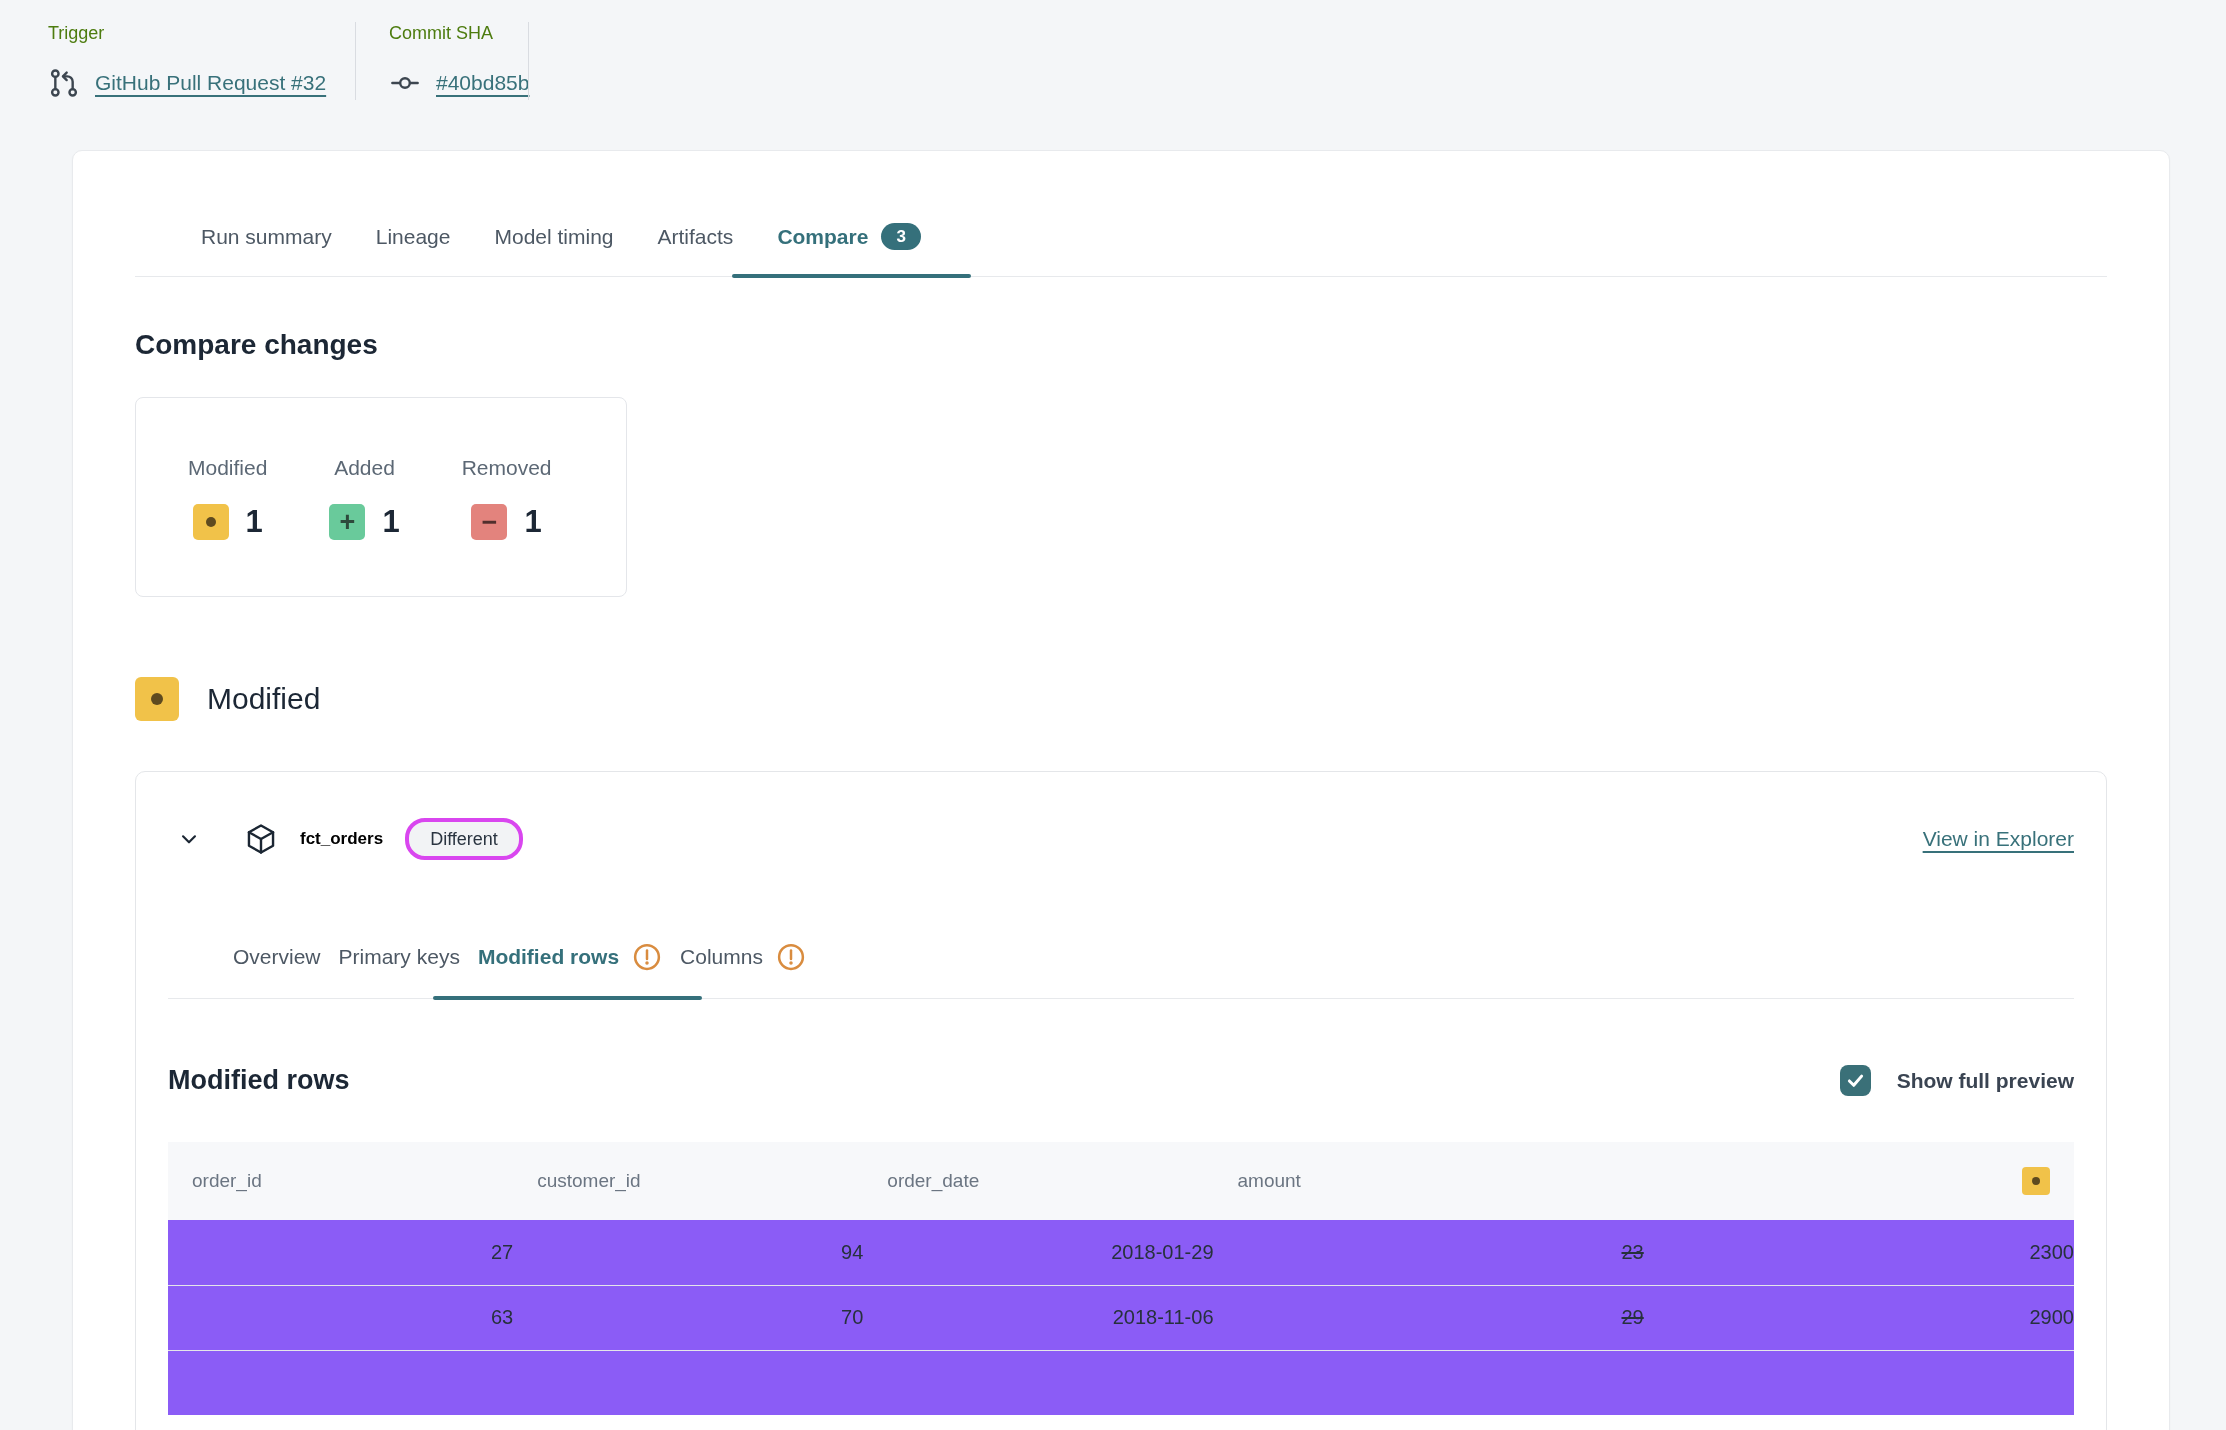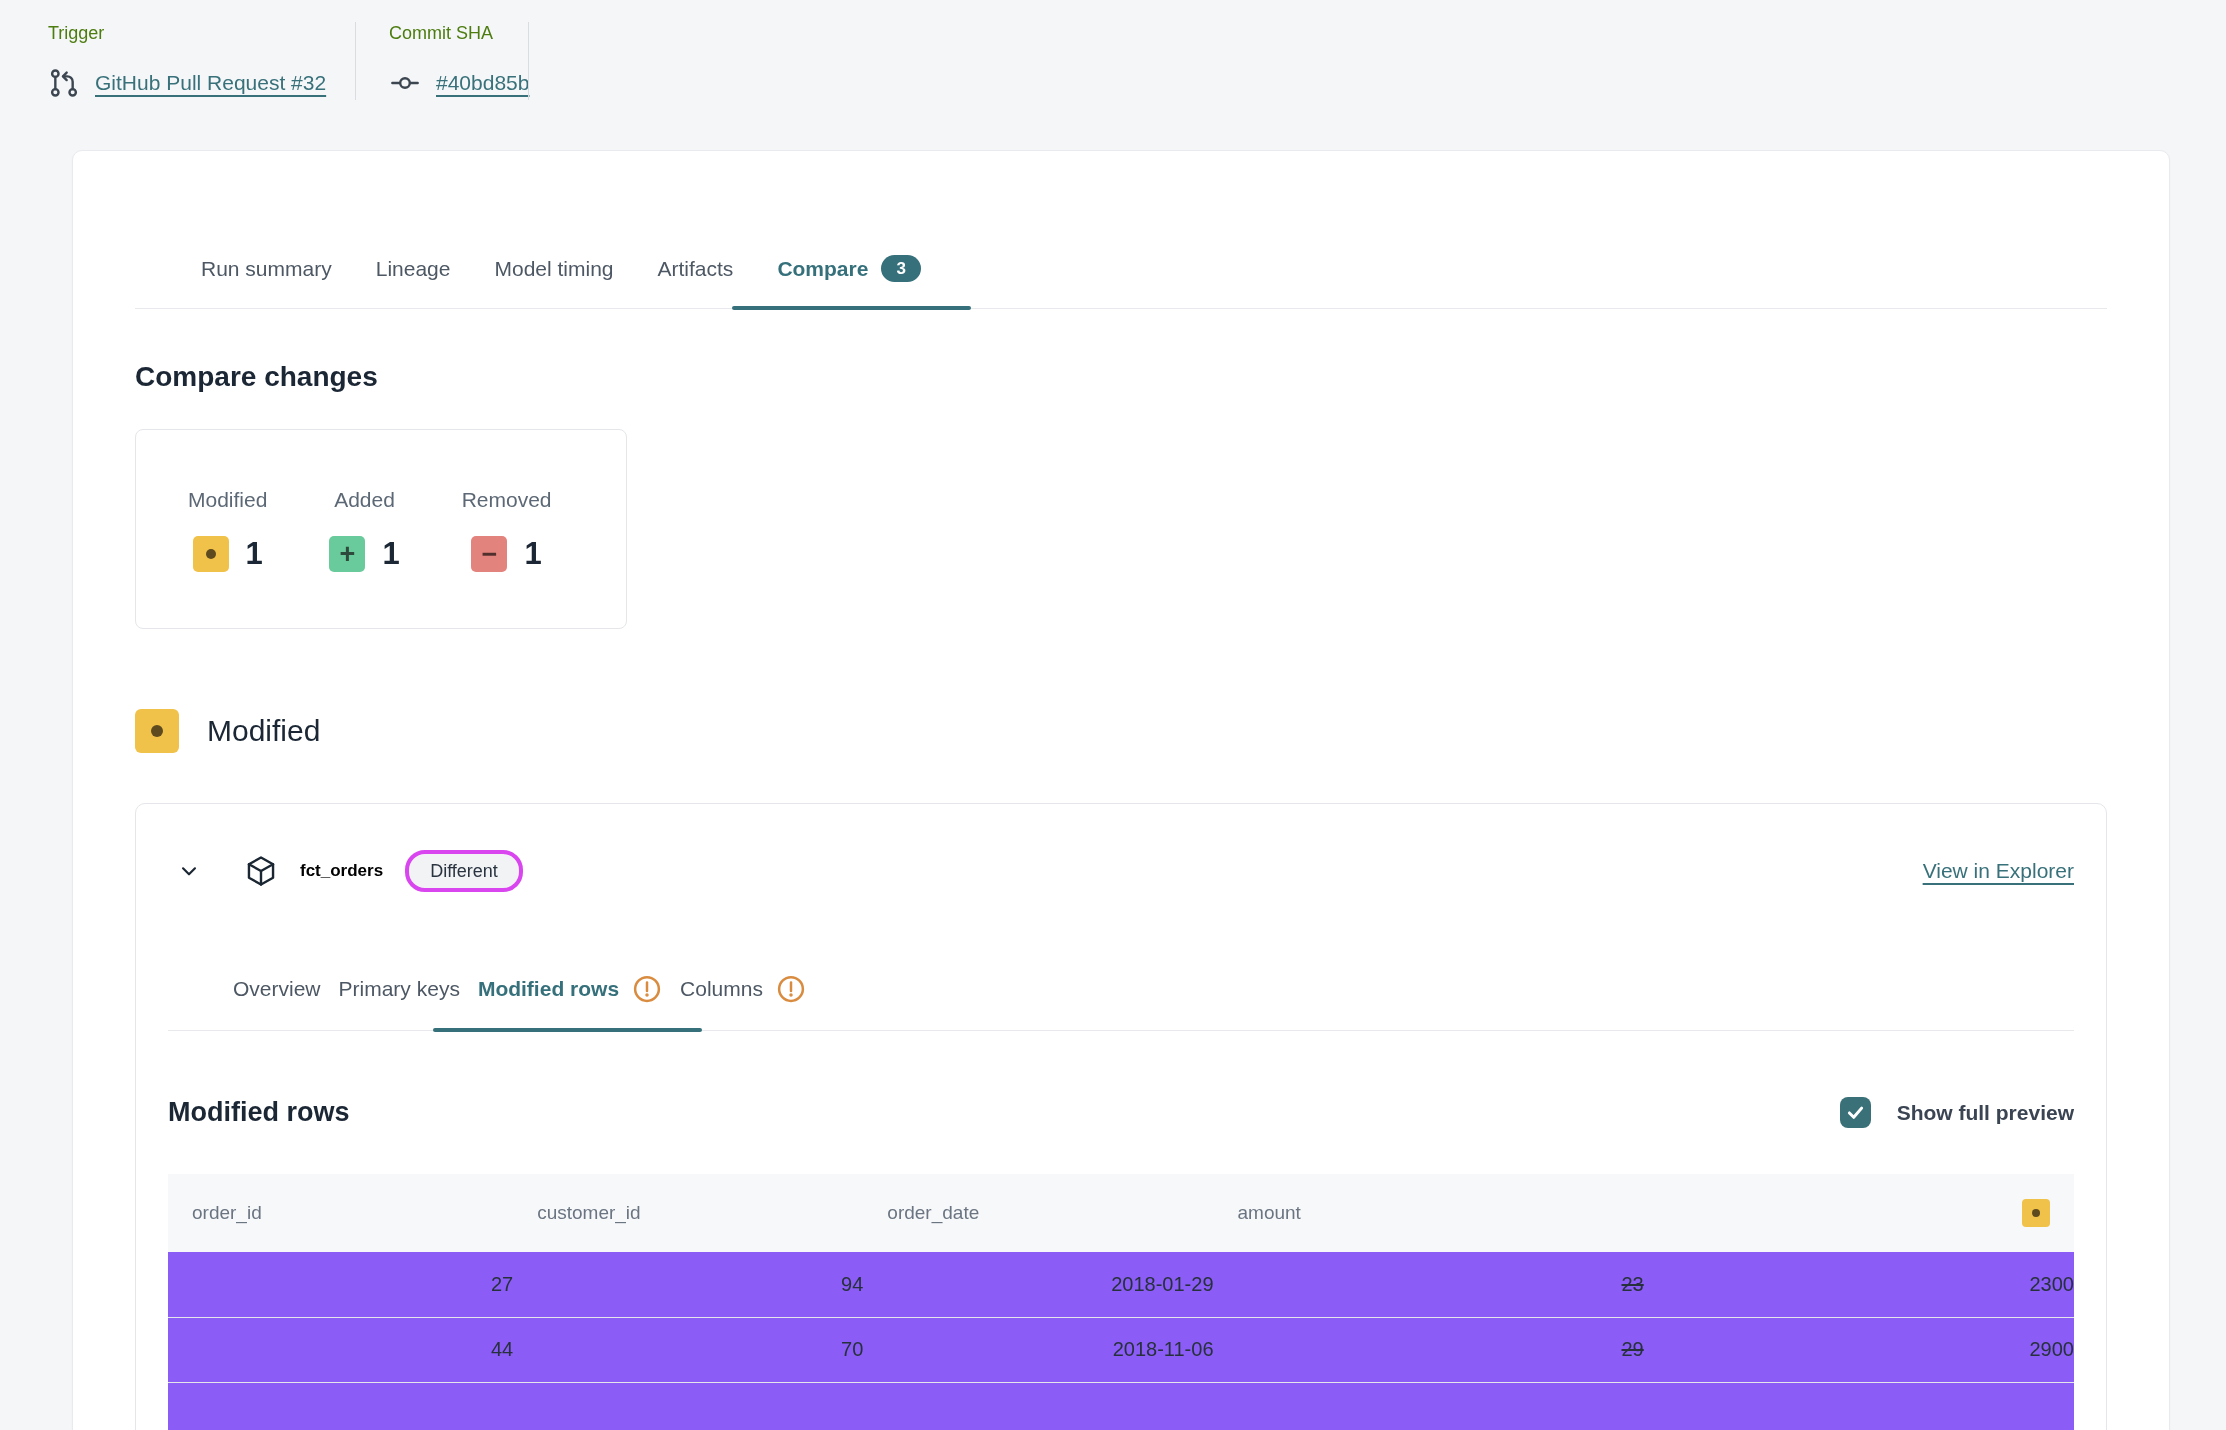--- a/index.html
+++ b/index.html
@@ -30,21 +30,21 @@
   
   .card {
     margin:0 56px 0 72px; width:2098px; background:#FFFFFF;
     border:1px solid #E8EAED; border-radius:10px;
     box-shadow:0 1px 2px rgba(30,40,55,.04);
     padding:0 62px 80px 62px; min-height:1300px;
   }
 
   
   .tabs { display:flex; gap:96px; border-bottom:1px solid #E7E9EC; }
-  .tabs.outer { margin-top:104px; padding-left:66px;gap:44px; }
+  .tabs.outer { margin-top:72px; padding-left:66px;gap:44px; }
   .tab {
     position:relative; display:flex; align-items:center; gap:13px;
     font-size:21px; color:#4D5864; padding-bottom:26px; cursor:pointer; white-space:nowrap;
   }
   .tab.active { color:#35707B; font-weight:700; }
   .tab.active::after {
     content:""; position:absolute; left:-45px; right:-50px; bottom:-2px;
     height:4px; background:#35707B; border-radius:2px;
   }
   .tab-badge {
@@ -315,21 +315,21 @@
       </thead>
       <tbody>
         <tr>
           <td>27</td>
           <td>94</td>
           <td>2018-01-29</td>
           <td class="old">23</td>
           <td class="new">2300</td>
         </tr>
         <tr>
-          <td>44</td>
+          <td>63</td>
           <td>70</td>
           <td>2018-11-06</td>
           <td class="old">29</td>
           <td class="new">2900</td>
         </tr>
         <tr>
           <td></td>
           <td></td>
           <td></td>
           <td class="old"></td>

